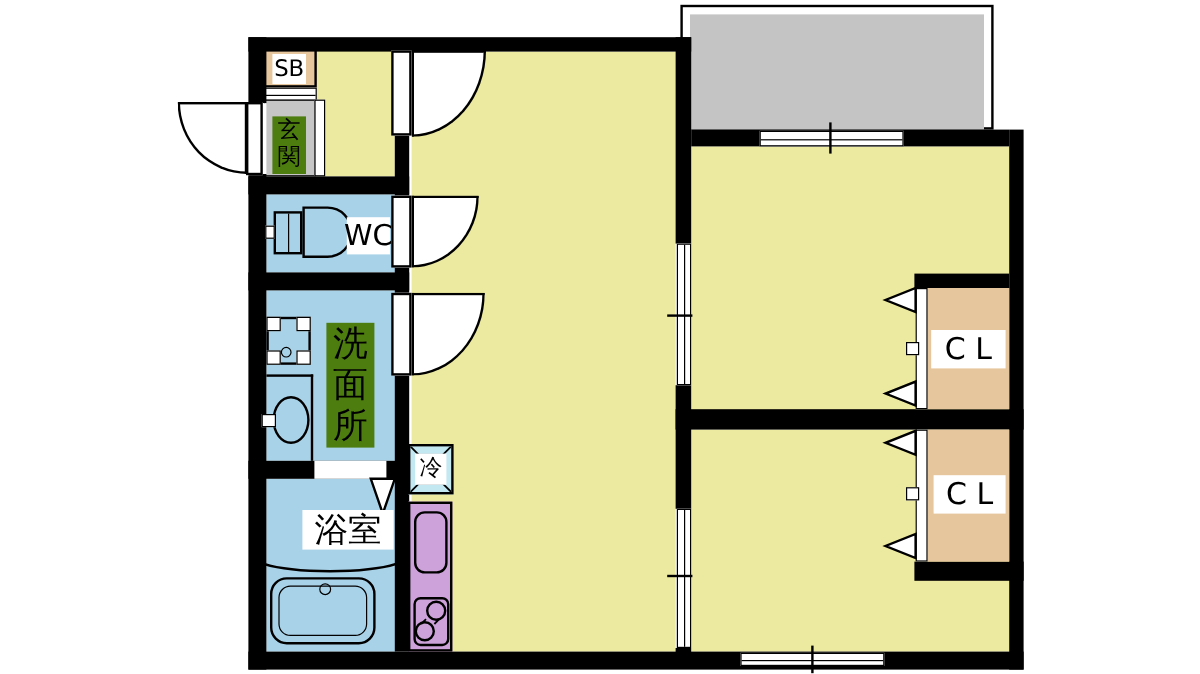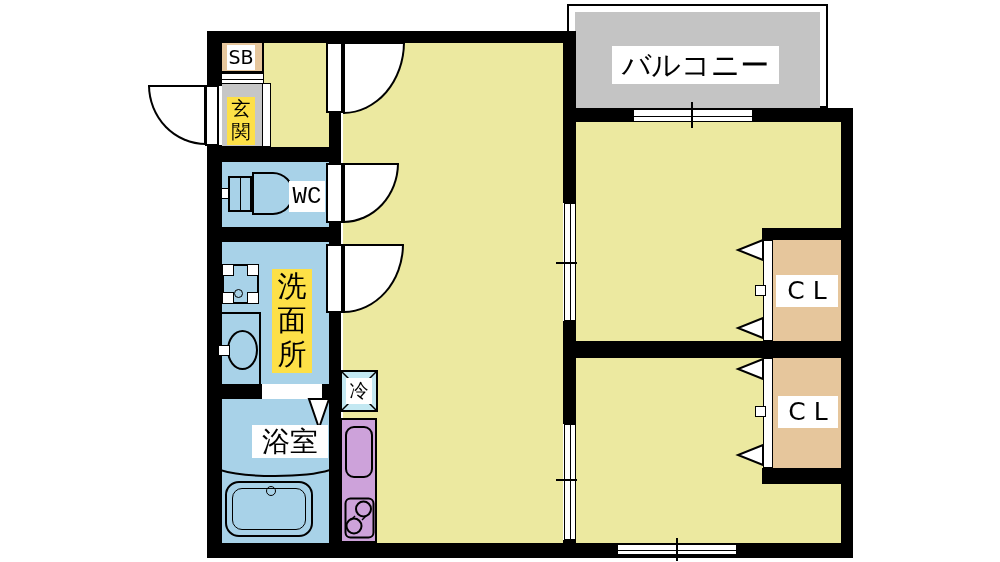--- a/index.html
+++ b/index.html
@@ -13,42 +13,41 @@
   .bgray{background:var(--balcony_gray,#c4c4c4);}
   .tan{background:var(--closet_tan,#e6c69c);}
   .purple{background:var(--kitchen_purple,#cda2da);}
   .cyan{background:var(--fridge_cyan,#c3e8f2);}
   .white{background:#fff;}
   .b2{border:2px solid #000;}
   .b1{border:1.5px solid #000;}
   .bthin{border:1px solid #000;}
   .lbl{background:#fff;display:flex;align-items:center;justify-content:center;
        white-space:nowrap;line-height:1.05;}
-  .vlbl{background:#fde047;display:block;text-align:center;word-break:break-all;white-space:normal;}
+  .vlbl{background:#4d7c0f;display:block;text-align:center;word-break:break-all;white-space:normal;}
   .disc{background:#fff;border:2px solid #000;border-radius:0 0 100% 0;}
   .hline{position:absolute;left:0;right:0;top:50%;height:0;border-top:1.5px solid #000;}
   .vline{position:absolute;top:0;bottom:0;left:50%;width:0;border-left:1.5px solid #000;}
   svg{display:block;}
 </style>
 </head>
 <body>
 
 <div id="canvas">
 
   <div class="abs yellow" style="left:263px;top:42px;width:66px;height:105px;"></div>
   <div class="abs yellow" style="left:343px;top:43px;width:220px;height:500px;"></div>
   <div class="abs yellow" style="left:576px;top:122px;width:265px;height:222px;"></div>
   <div class="abs yellow" style="left:576px;top:358px;width:265px;height:185px;"></div>
   <div class="abs blue" style="left:222px;top:162px;width:108px;height:65px;"></div>
   <div class="abs blue" style="left:222px;top:242px;width:108px;height:142px;"></div>
   <div class="abs blue" style="left:222px;top:399px;width:108px;height:144px;"></div>
 
   <div class="abs white b2" style="left:567px;top:4px;width:261px;height:104px;"></div>
   <div class="abs bgray" style="left:575px;top:12px;width:245px;height:96px;"></div>
-  <div class="abs lbl" style="left:612px;top:46px;width:167px;height:38px;font-size:29px;">バルコニー</div>
 
   <div class="abs tan b2" style="left:219px;top:40px;width:45px;height:33px;"></div>
   <div class="abs lbl" style="left:227px;top:45px;width:28px;height:25px;font-size:19px;">SB</div>
   <div class="abs white b1" style="left:219px;top:73px;width:45px;height:11px;">
       <div class="hline"></div>
     </div>
   <div class="abs egray bthin" style="left:220px;top:83px;width:43px;height:64px;"></div>
   <div class="abs vlbl" style="left:227px;top:97px;width:28px;height:48px;font-size:19px;line-height:23px;">玄関</div>
   <div class="abs white bthin" style="left:262px;top:83px;width:9px;height:64px;"></div>
 
@@ -124,21 +123,21 @@
   <div class="abs white" style="left:262px;top:384px;width:60px;height:15px;"></div>
   <svg class="abs" style="left:305px;top:397px;" width="28" height="34" viewBox="0 0 28 34">
       <polygon points="4,2 24,2 14,31" fill="#fff" stroke="#000" stroke-width="2"></polygon>
     </svg>
 
   <div class="abs b2" style="left:228px;top:176px;width:24px;height:36px;">
       <div class="vline"></div>
     </div>
   <div class="abs white b1" style="left:221px;top:188px;width:8px;height:11px;"></div>
   <div class="abs b2" style="left:252px;top:172px;width:42px;height:43px;border-radius:0 50% 50% 0 / 0 50% 50% 0;"></div>
-  <div class="abs lbl" style="left:289px;top:181px;width:36px;height:31px;font-size:24px;font-family:Liberation Mono, monospace;">WC</div>
+  <div class="abs lbl" style="left:289px;top:181px;width:36px;height:31px;font-size:24px;">WC</div>
 
   <div class="abs b2" style="left:222px;top:264px;width:37px;height:40px;">
     <div class="abs white bthin" style="left:-2px;top:-2px;width:12px;height:12px;"></div>
     <div class="abs white bthin" style="left:23px;top:-2px;width:12px;height:12px;"></div>
     <div class="abs white bthin" style="left:-2px;top:26px;width:12px;height:12px;"></div>
     <div class="abs white bthin" style="left:23px;top:26px;width:12px;height:12px;"></div>
     <div class="abs bthin" style="left:10px;top:23px;width:9px;height:9px;border-radius:50%;"></div>
   </div>
   <div class="abs wall" style="left:222px;top:312px;width:39px;height:2px;"></div>
   <div class="abs wall" style="left:259px;top:312px;width:2px;height:72px;"></div>

